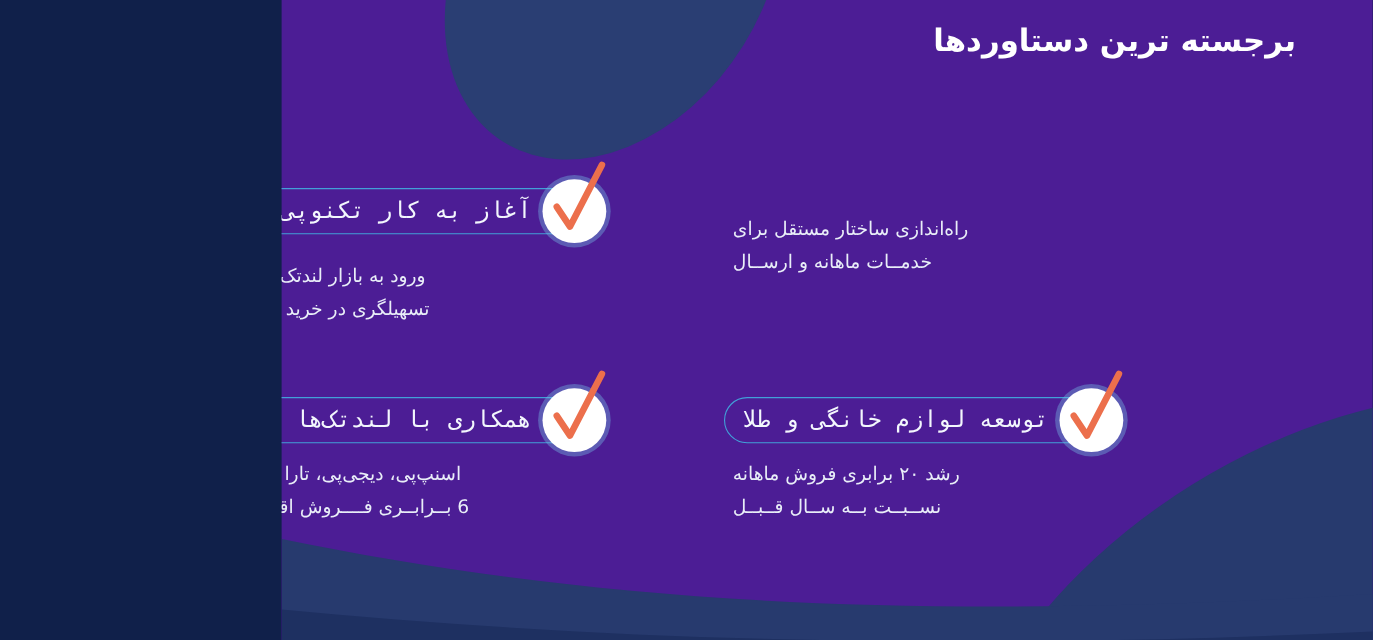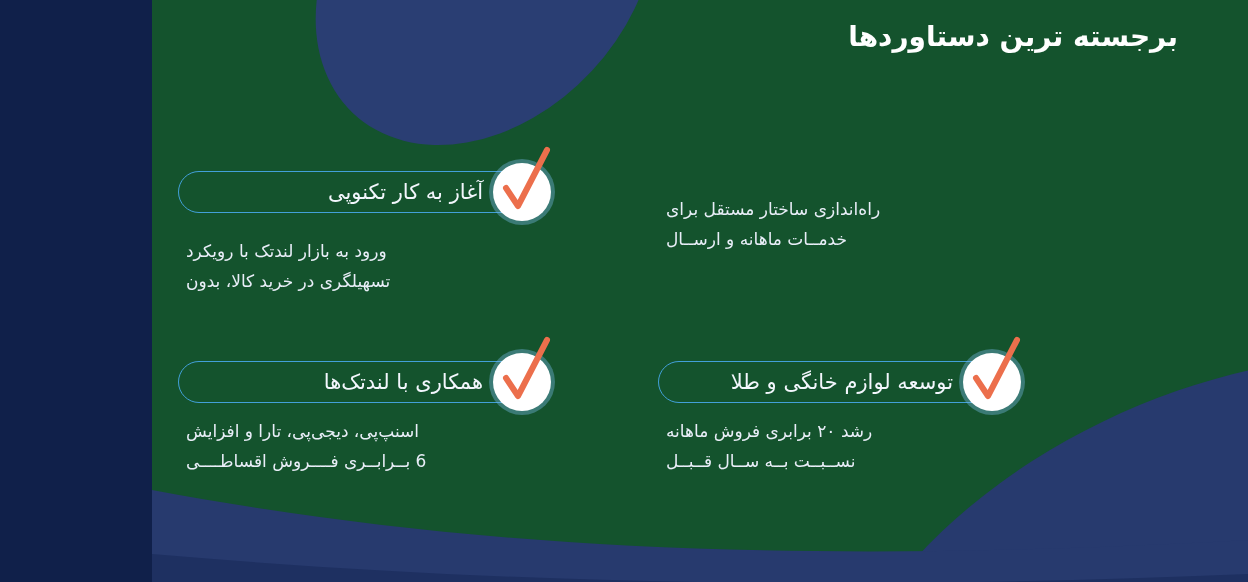--- a/index.html
+++ b/index.html
@@ -1,20 +1,20 @@
 <!DOCTYPE html>
 <html lang="fa" dir="rtl"><head>
 <meta charset="utf-8">
 <style>
   html,body{margin:0;padding:0;background:#10204a;}
   .slide{
     position:relative;
-    width:1096px;height:582px;
+    width:992px;height:582px;
     overflow:hidden;
-    background:#14532d;
+    background:#4c1d95;
     font-family:"DejaVu Sans", sans-serif;
     direction:rtl;
   }
   .bg-svg{position:absolute;inset:0;width:100%;height:100%;}
   .page-title{
     position:absolute;
     top:20px;right:70px;
     color:#ffffff;
     font-size:28px;
     font-weight:700;
@@ -27,20 +27,21 @@
   .item.row-2{top:361px;}
   .pill{
     position:relative;
     height:42px;
     border:1.5px solid #42a0d8;
     border-radius:24px;
     box-sizing:border-box;
     display:flex;
     align-items:center;
     padding:0 56px 0 20px; 
+    font-family:Liberation Mono, monospace;
   }
   .pill-label{
     color:#f3f7fd;
     font-size:21px;
     white-space:nowrap;
   }
   .check-circle{
     position:absolute;
     left:auto;
     right:-12px;

